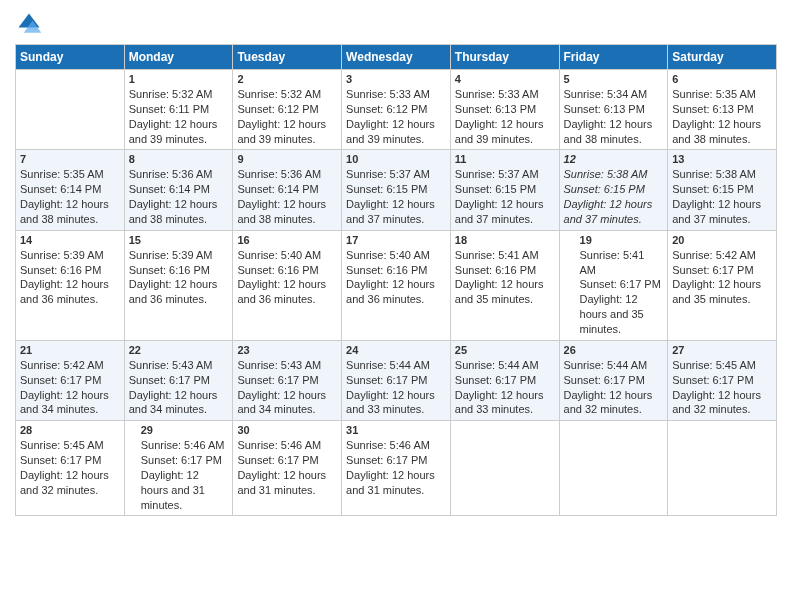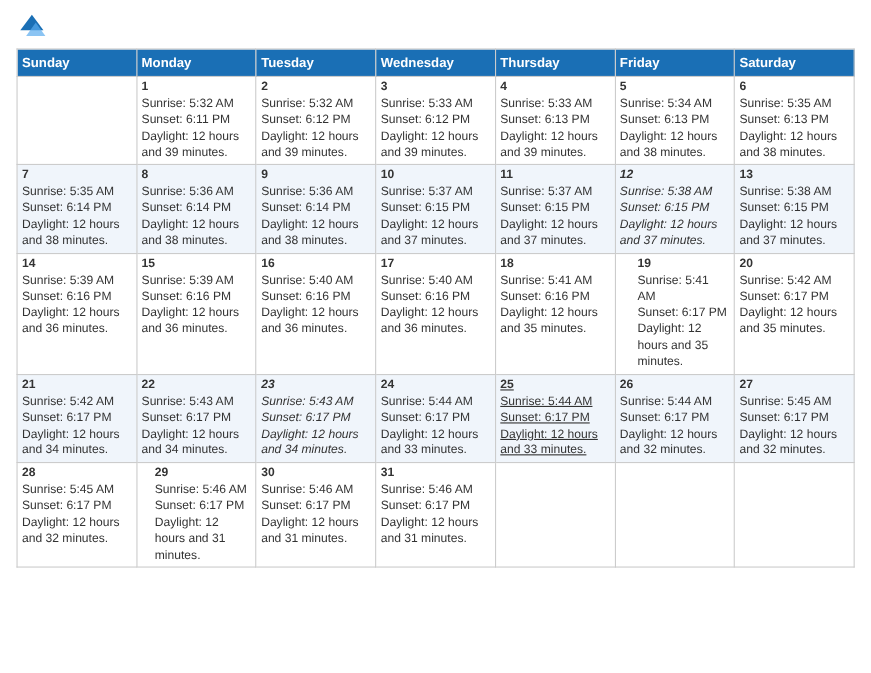--- a/index.html
+++ b/index.html
@@ -222,29 +222,29 @@
         </tr>
         <tr style="background-color: rgb(240, 245, 251);">
           <td style="background-color: inherit;">
             <span class="day-num">21</span>
             <div class="info">Sunrise: 5:42 AM<br>Sunset: 6:17 PM<br>Daylight: 12 hours and 34 minutes.</div>
           </td>
           <td style="background-color: inherit;">
             <span class="day-num">22</span>
             <div class="info">Sunrise: 5:43 AM<br>Sunset: 6:17 PM<br>Daylight: 12 hours and 34 minutes.</div>
           </td>
-          <td style="background-color: inherit; font-style: italic;">
+          <td style="background-color: inherit;">
             <span class="day-num">23</span>
             <div class="info">Sunrise: 5:43 AM<br>Sunset: 6:17 PM<br>Daylight: 12 hours and 34 minutes.</div>
           </td>
           <td style="background-color: inherit;">
             <span class="day-num">24</span>
             <div class="info">Sunrise: 5:44 AM<br>Sunset: 6:17 PM<br>Daylight: 12 hours and 33 minutes.</div>
           </td>
-          <td style="background-color: inherit; text-decoration: underline;">
+          <td style="background-color: inherit;">
             <span class="day-num">25</span>
             <div class="info">Sunrise: 5:44 AM<br>Sunset: 6:17 PM<br>Daylight: 12 hours and 33 minutes.</div>
           </td>
           <td style="background-color: inherit; margin-top: 14px;">
             <span class="day-num">26</span>
             <div class="info">Sunrise: 5:44 AM<br>Sunset: 6:17 PM<br>Daylight: 12 hours and 32 minutes.</div>
           </td>
           <td style="background-color: inherit;">
             <span class="day-num">27</span>
             <div class="info">Sunrise: 5:45 AM<br>Sunset: 6:17 PM<br>Daylight: 12 hours and 32 minutes.</div>

